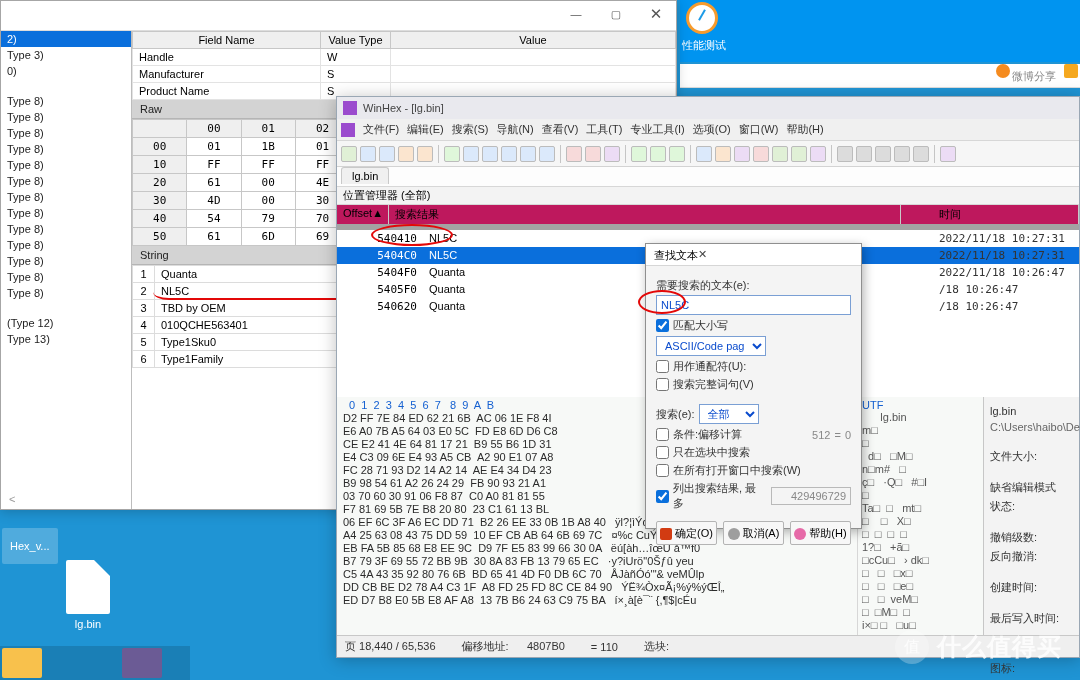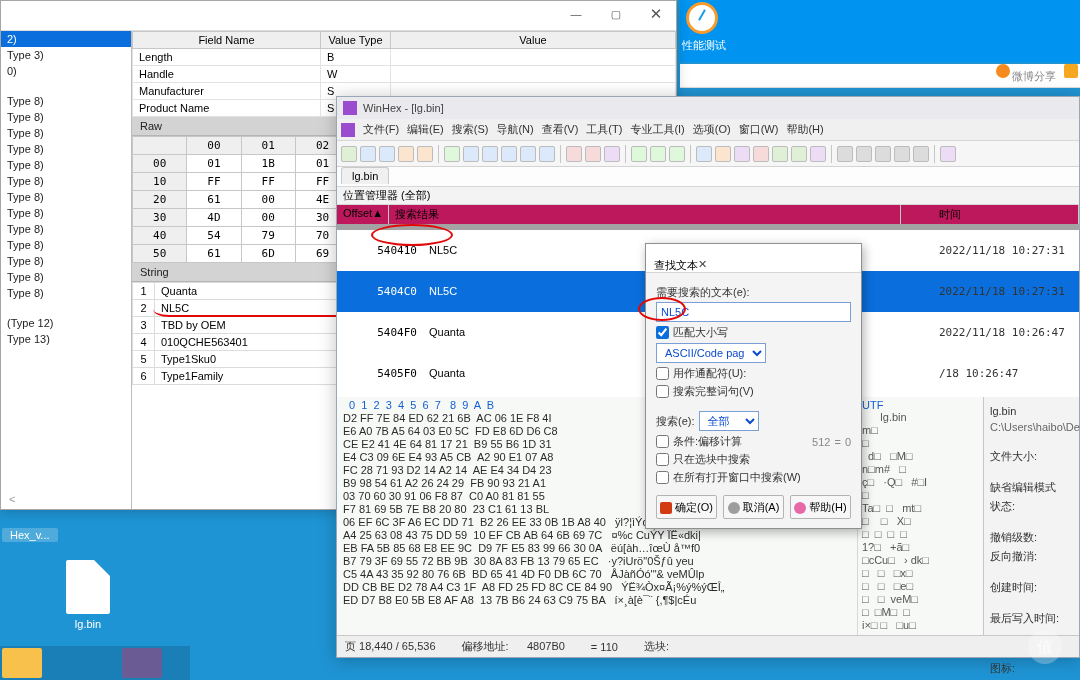--- a/index.html
+++ b/index.html
@@ -50,31 +50,31 @@
 .tb-ico{ width:16px; height:16px; background:#dcdcdc; border:1px solid #bcbcbc; border-radius:2px;}
 .tb-sep{ width:1px; height:18px; background:#c5c5c5; margin:0 2px;}
 .tb-ico.a{background:#e0f0d6;} .tb-ico.b{background:#dbe9fb;} .tb-ico.c{background:#fbe5cf;} .tb-ico.d{background:#ecdcf5;} .tb-ico.r{background:#f7dada;} .tb-ico.g{background:#dff7da;}
 .tab-row{ height:20px; background:#fdfdfd; border-bottom:1px solid #d7d7d7; padding-left:4px;}
 .tab{ display:inline-block; padding:2px 10px; background:#f0f0f0; border:1px solid #c9c9c9; border-bottom:none; border-radius:3px 3px 0 0;}
 .posmgr{ height:18px; background:#f3f3f3; border-bottom:1px solid #d7d7d7; padding:1px 6px;}
 .results-hdr{ display:flex; background:#be185d; border-bottom:6px solid #a3a3a3;}
 .results-hdr div{ padding:2px 6px; border-right:1px solid #c9c9c9;}
 .rh-off{ width:52px;} .rh-sr{ flex:1;} .rh-time{ width:146px;margin-left:32px;}
 .results{ background:#fff;}
-.results .row{ display:flex; padding:13px 0;}
+.results .row{ display:flex; padding:1px 0;}
 .results .row div{ padding:1px 6px;}
 .results .row .off{ width:86px; text-align:right; font-family:Consolas,monospace;}
 .results .row .txt{ flex:1;}
 .results .row .time{ width:146px; font-family:Consolas,monospace; color:#333;}
 .results .row.sel{ background:#0a6fdc; color:#fff;}
 .red-ellipse{ position:absolute; border:2px solid #e30808; border-radius:50%;}
 
 
 .dlg{ position:absolute; left:645px; top:243px; width:217px; height:286px; background:#f4f4f4; border:1px solid #8f8f8f; box-shadow:2px 3px 10px rgba(0,0,0,.3);}
-.dlg .dtitle{ height:22px; background:#fff; border-bottom:1px solid #d6d6d6; padding:14px 8px; display:flex; justify-content:flex-start;}
+.dlg .dtitle{ height:22px; background:#fff; border-bottom:1px solid #d6d6d6; padding:4px 8px; display:flex; justify-content:flex-start;}
 .dlg .dtitle .x{ cursor:pointer; color:#444;}
 .dlg .body{ padding:8px 10px;}
 .dlg label{ display:block; margin:4px 0 2px; color:#333;}
 .dlg input[type=text], .dlg select{ width:100%; height:20px; border:1px solid #7a9fd4; background:#fff; padding:0 4px; color:#0a4bcd;}
 .dlg .sel2{ width:110px;}
 .dlg .chkrow{ display:flex; align-items:center; gap:4px; margin:3px 0; color:#333;}
 .dlg .chkrow input{ accent-color:#0a6fdc;}
 .dlg .numbox{ width:80px; height:18px; border:1px solid #b9b9b9; background:#f4f4f4; color:#888; text-align:right; padding-right:4px;}
 .dlg .btnrow{ display:flex; gap:6px; margin-top:10px; justify-content:space-between;}
 .dlg button{ flex:1; height:24px; background:#f7f7f7; border:1px solid #b4b4b4; border-radius:2px;}
@@ -96,21 +96,21 @@
 .wm .badge{ width:34px; height:34px; border-radius:50%; background:rgba(255,255,255,.3); display:flex; align-items:center; justify-content:center; font-size:16px;}
 .wm .txt{ font-size:24px; font-weight:600; letter-spacing:1px;}
 
 
 .deskfile{ position:absolute; left:56px; top:560px; width:64px; text-align:center; color:#fff;}
 .deskfile .ic{ width:44px; height:54px; background:#fff; margin:0 auto 4px; border-radius:2px; position:relative;}
 .deskfile .ic:before{content:""; position:absolute; right:0; top:0; border:8px solid transparent; border-top-color:#1f94d4; border-right-color:#1f94d4;}
 .tbapp{ position:absolute; left:0; bottom:0; width:190px; height:34px; background:rgba(0,0,0,.14); display:flex; align-items:center;}
 .tbapp .ap{ width:40px; height:30px; margin-left:2px; background:#f8c14c; border-radius:2px;}
 .tbapp .ap2{ background:#6b5b95; margin-left:80px;}
-.taskitem{ position:absolute; left:2px; top:528px; background:rgba(255,255,255,.22); color:#fff; padding:1px 8px; border-radius:2px;}
+.taskitem{ position:absolute; left:2px; top:528px; background:rgba(255,255,255,.22); color:#fff; padding:12px 8px; border-radius:2px;}
 </style>
 </head>
 <body>
 
 <div class="desktop-top"></div>
 <div class="gauge"></div>
 <div class="gauge-label">性能测试</div>
 <div class="share-bar">
   <span class="ico cam"></span>
   <span>微博分享</span>
@@ -147,25 +147,20 @@
       <div class="item"> Type 13)</div>
     </div>
     <div class="right-pane">
       <table class="field-table">
         <tbody>
             <tr>
           <th>Field Name</th>
           <th style="width:70px">Value Type</th>
           <th>Value</th>
         </tr>
-        <tr>
-              <td class="fn">Length</td>
-              <td>B</td>
-              <td></td>
-            </tr>
         <tr>
               <td class="fn">Handle</td>
               <td>W</td>
               <td></td>
             </tr>
         <tr>
               <td class="fn">Manufacturer</td>
               <td>S</td>
               <td></td>
             </tr>
@@ -491,33 +486,39 @@
       <span style="color:#888">0</span>
       </div>
     <div class="chkrow">
         <input type="checkbox" style="">
         <span>只在选块中搜索</span>
       </div>
     <div class="chkrow">
         <input type="checkbox" style="">
         <span>在所有打开窗口中搜索(W)</span>
       </div>
+    <div class="chkrow">
+        <input type="checkbox" checked="" style="">
+        <span>列出搜索结果, 最多</span>
+      <input class="numbox" value="429496729" style="">
+      </div>
     <div class="btnrow">
       <button><span class="bi red"></span><span>确定(O)</span></button>
       <button><span class="bi grey"></span><span>取消(A)</span></button>
       <button><span class="bi pink"></span><span>帮助(H)</span></button>
     </div>
   </div>
 </div>
 
 <div class="taskitem">Hex_v...</div>
 <div class="deskfile">
   <div class="ic"></div>
   <div>lg.bin</div>
 </div>
 <div class="tbapp">
   <div class="ap"></div>
   <div class="ap ap2"></div>
 </div>
 
 <div class="wm">
   <div class="badge">值</div>
+  <div class="txt">什么值得买</div>
 </div>
 
 </body></html>

